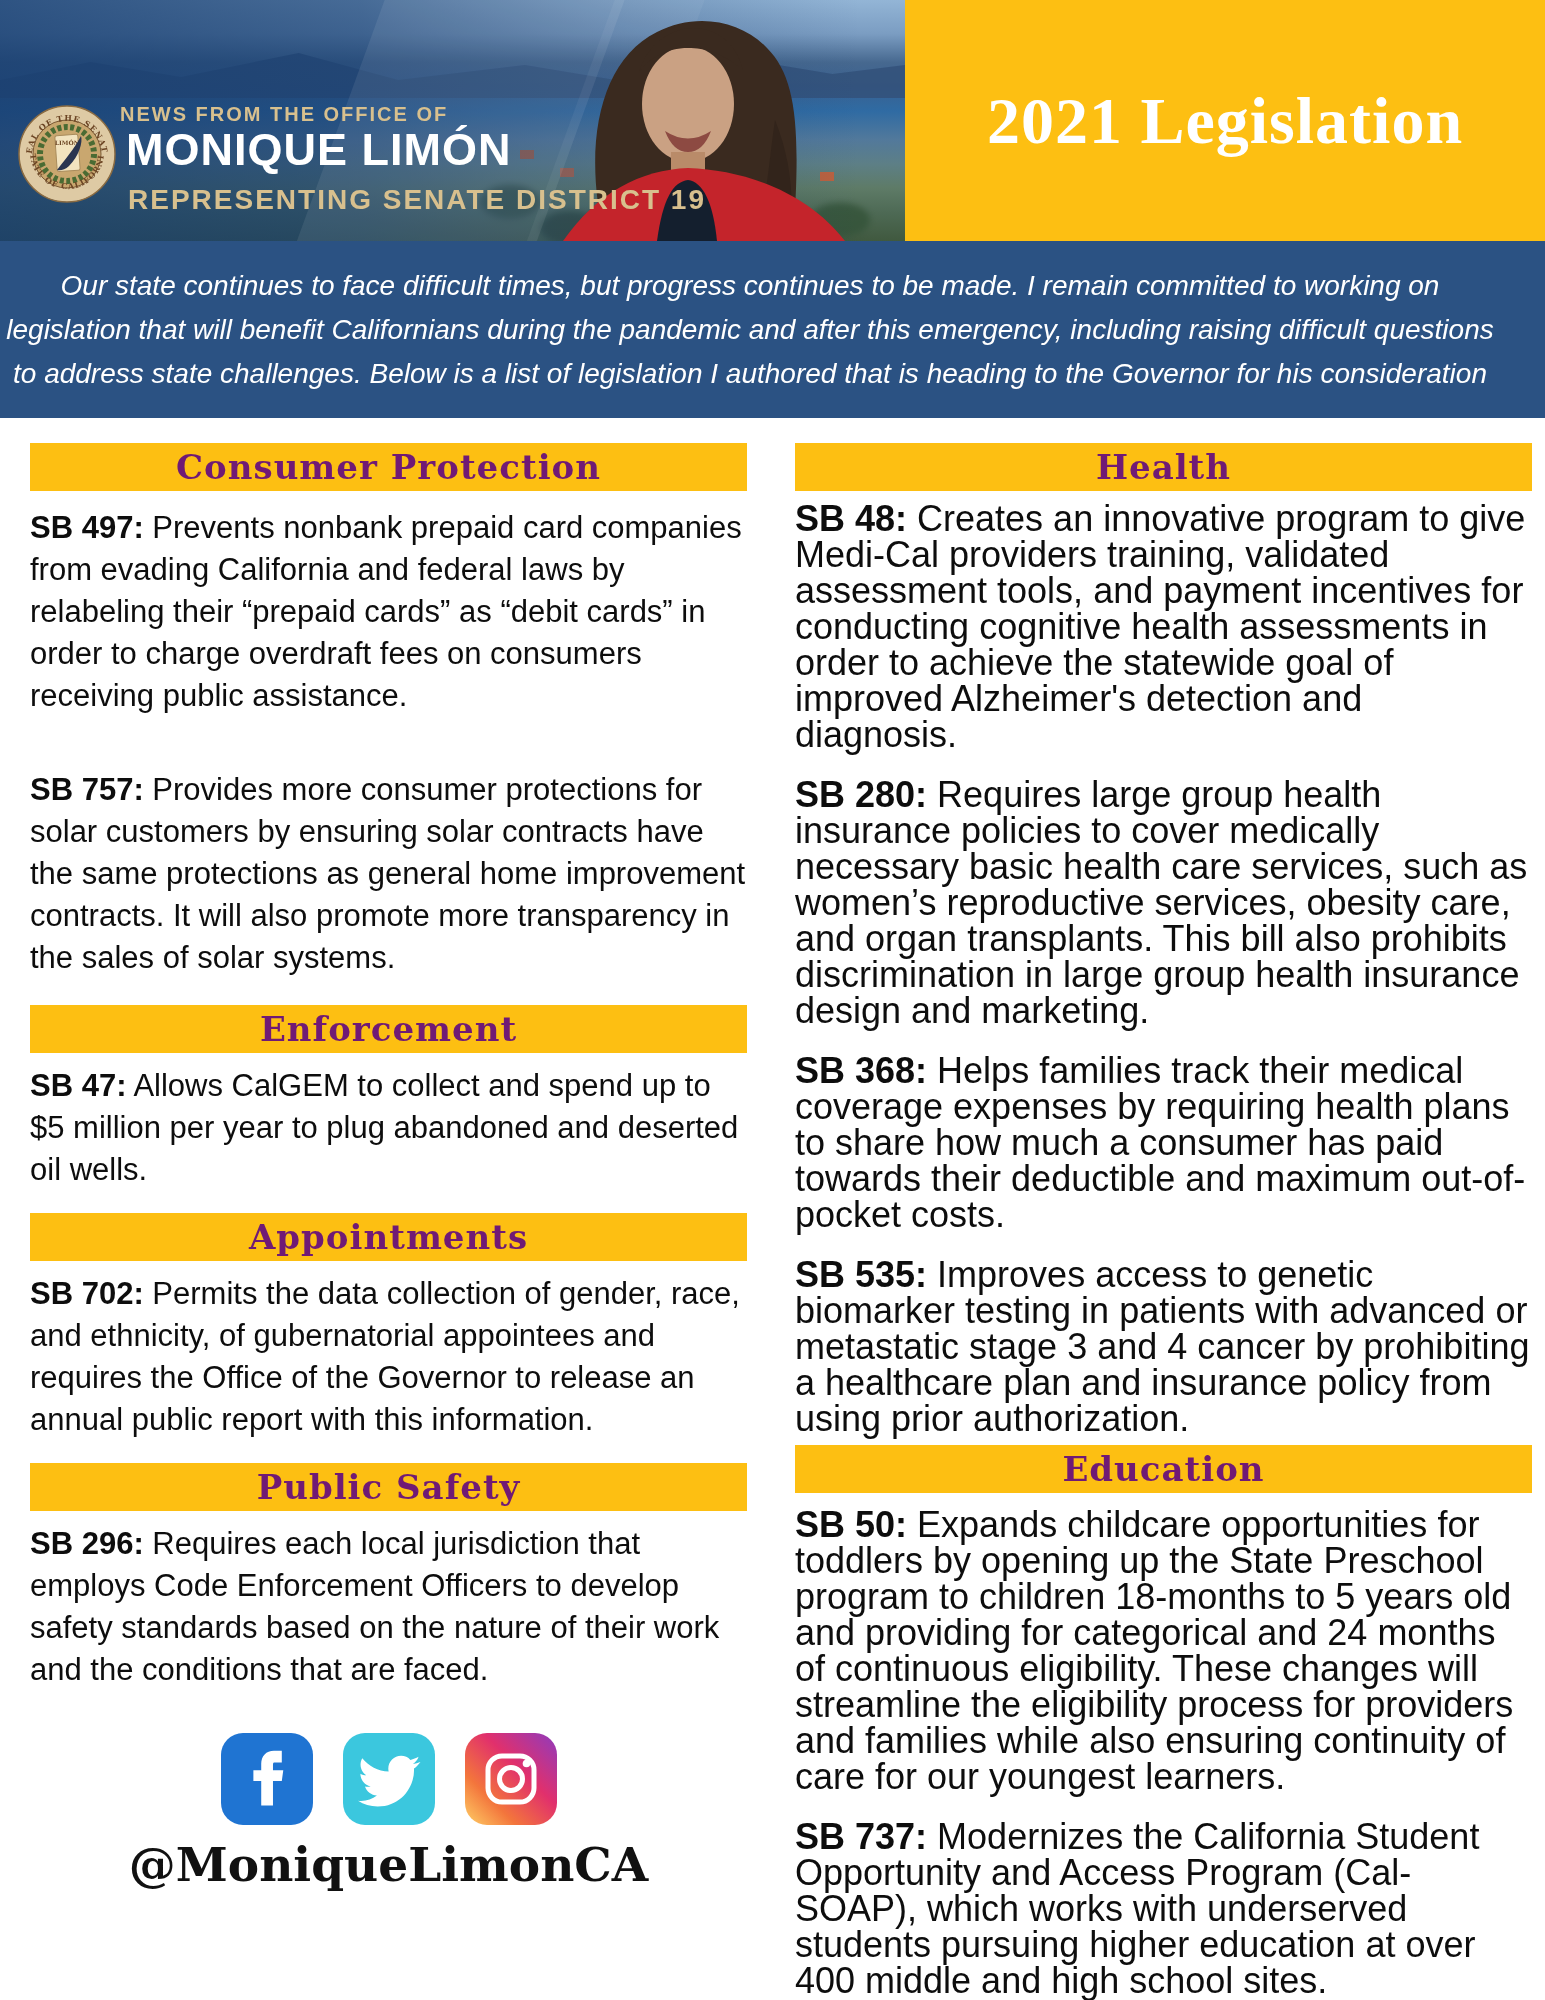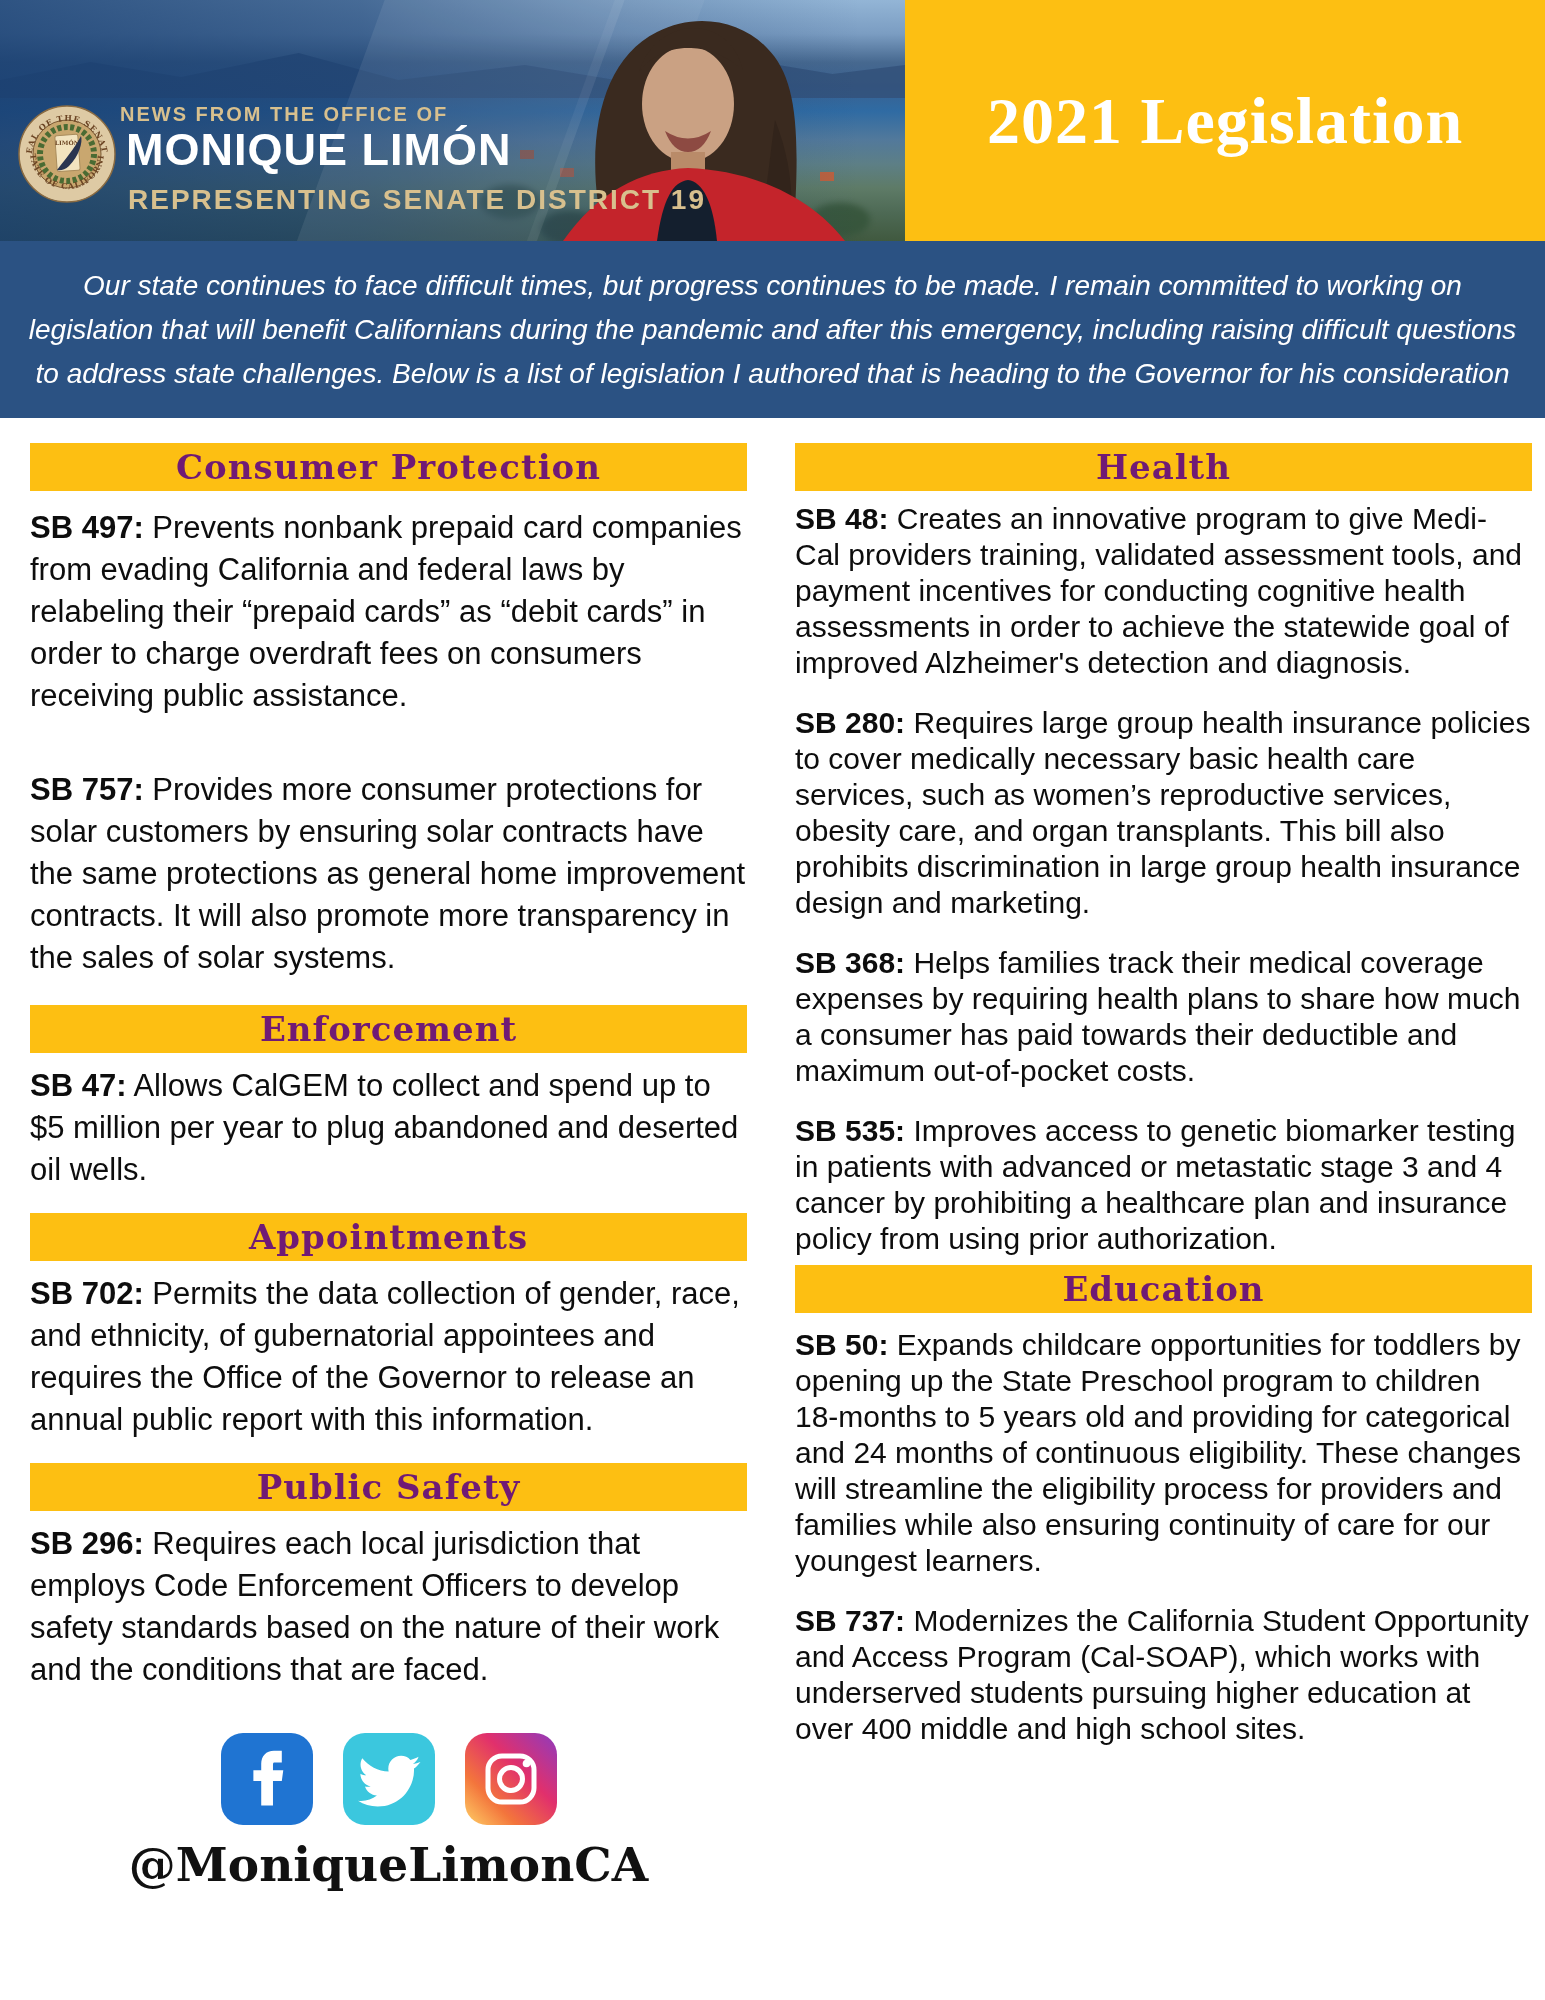--- a/index.html
+++ b/index.html
@@ -26,33 +26,33 @@
   .bname{position:absolute;left:126px;top:124px;font-size:45px;font-weight:bold;letter-spacing:1px;color:#ffffff;}
   .bsub{position:absolute;left:128px;top:184px;font-size:28px;font-weight:bold;letter-spacing:2px;color:#d8c08e;}
   .portrait{position:absolute;left:545px;top:0;width:360px;height:241px;}
   .sealbox{position:absolute;left:17px;top:104px;width:100px;height:100px;}
   .titleblock{position:absolute;left:905px;top:0;width:640px;height:241px;background:#fdbf12;
     display:flex;align-items:center;justify-content:center;}
   .titleblock span{font-family:"Liberation Serif",serif;font-weight:bold;font-size:66px;color:#ffffff;letter-spacing:1px;}
 
   
   .intro{position:absolute;left:0;top:241px;width:1545px;height:177px;background:#2b5283;
-    display:flex;align-items:center;justify-content:center;}
+    display:flex;align-items:center;}
   .intro p{margin:0;width:1500px;text-align:center;color:#ffffff;font-style:italic;
     font-size:28px;line-height:44px;}
 
   
   .col{position:absolute;top:443px;}
   .col-left{left:30px;width:717px;}
   .col-right{left:795px;width:737px;}
   .bar{height:48px;background:#fdbf12;display:flex;align-items:center;justify-content:center;
     font-family:"DejaVu Serif",serif;font-weight:bold;font-size:34px;color:#701a75;letter-spacing:1px;}
   .bill{margin:0;}
   .col-left .bill{font-size:31px;line-height:42px;}
-  .col-right .bill{font-size:30px;line-height:36px;}
+  .col-right .bill{font-size:36px;line-height:36px;}
   .bill strong{font-weight:bold;}
   
   .m-a{margin-top:16px;} .m-b{margin-top:52px;} .m-c{margin-top:26px;} .m-d{margin-top:12px;}
   .m-e{margin-top:22px;}
   
   .r-a{margin-top:10px;} .r-b{margin-top:24px;} .r-c{margin-top:8px;} .r-d{margin-top:14px;}
 
   
   .social{margin-top:42px;display:flex;justify-content:center;gap:30px;}
   .sicon{width:92px;height:92px;display:block;cursor:pointer;}

